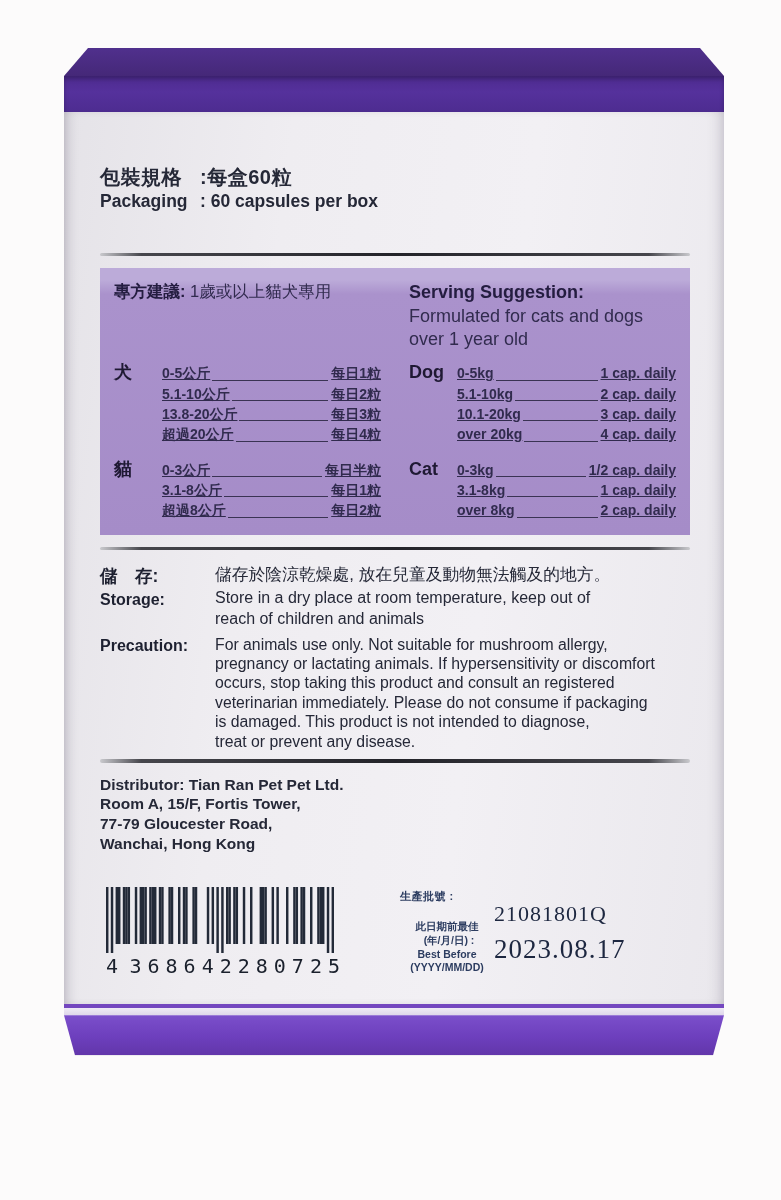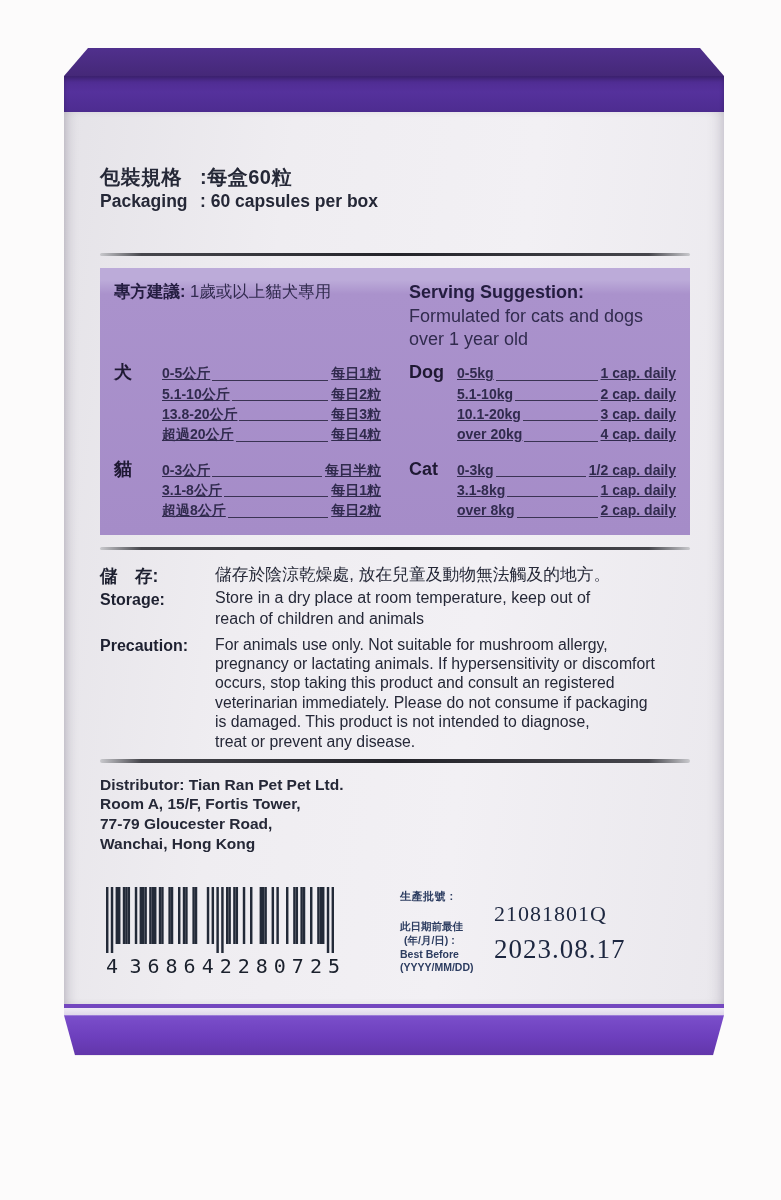--- a/index.html
+++ b/index.html
@@ -83,21 +83,21 @@
   .barcode{padding-left:6px;}
   .bc-svg{display:block;width:228px;height:66px;}
   .bc-digits{display:flex;width:240px;font-family:"DejaVu Sans Mono","Liberation Mono",monospace;
     font-size:20px;color:#1a202c;margin-top:1px;}
   .d-first{width:24px;}
   .d-grp{flex:1;text-align:center;letter-spacing:6px;}
 
   .batch{display:grid;grid-template-columns:94px 1fr;padding-top:2px;}
   .batch-labels{color:#2c3c60;}
   .lot-label{font-size:11px;font-weight:bold;margin-bottom:16px;letter-spacing:.5px;}
-  .bb-small{font-size:10.5px;font-weight:bold;line-height:1.3;}
+  .bb-small{font-size:10.5px;font-weight:bold;line-height:1.3;text-align:center;}
   .bb-zh2{margin-left:4px;}
   .stamp{font-family:"Liberation Serif","DejaVu Serif",serif;color:#1d2740;}
   .stamp-lot{font-size:22px;letter-spacing:1px;margin-top:12px;}
   .stamp-date{font-size:27px;letter-spacing:1px;margin-top:7px;}
 
   
   .thin-line{height:4px;background:#7447bf;}
   .light-strip{height:7px;background:linear-gradient(180deg,#efeaf5,#ded7ea);}
   .band-bottom{
     height:40px;

